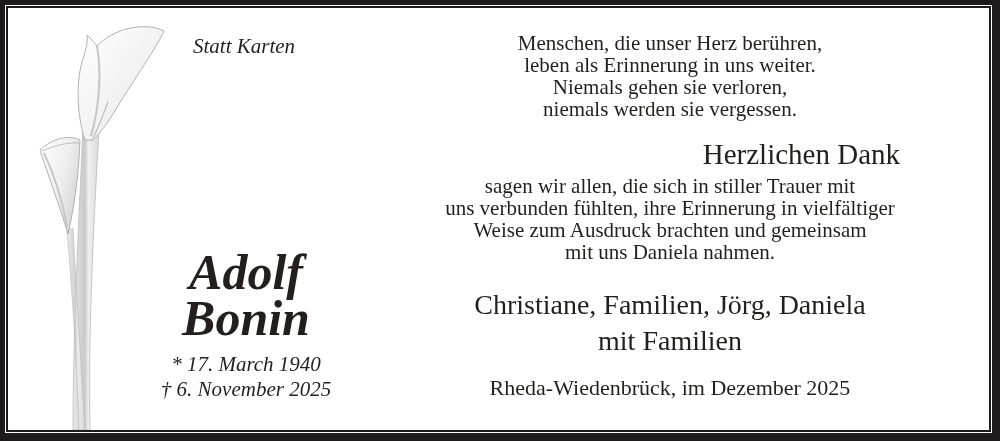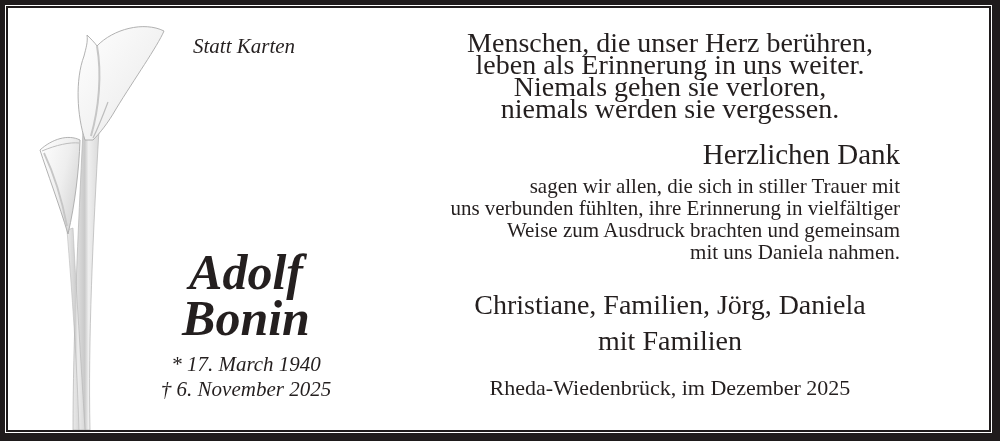--- a/index.html
+++ b/index.html
@@ -17,23 +17,23 @@
     box-sizing:border-box;
   }
   .frame-inner{
     position:absolute;left:6px;top:6px;right:9px;bottom:9px;z-index:5;pointer-events:none;
     border:2px solid #1f1b1c;box-sizing:border-box;
   }
   .lilies{position:absolute;left:12px;top:12px;width:165px;height:420px;z-index:1;}
   .txt{position:absolute;z-index:3;white-space:nowrap;}
   .statt{left:193px;top:34px;font-size:21px;line-height:24px;font-style:italic;}
   .col{position:absolute;left:440px;width:460px;text-align:center;z-index:3;}
-  .poem{top:32px;font-size:28px;line-height:22px;}
+  .poem{top:32px;font-size:21px;line-height:22px;}
   .thanks-heading{top:139px;font-size:29px;line-height:30px;text-align:right;}
-  .thanks{top:175px;font-size:21px;line-height:22px;text-align:right;}
+  .thanks{top:175px;font-size:21px;line-height:22px;}
   .family{top:287px;font-size:28px;line-height:36px;}
   .place{top:376px;font-size:22px;line-height:24px;}
   .namecol{position:absolute;left:128px;width:236px;text-align:center;z-index:3;font-style:italic;}
   .deceased-name{top:249px;font-size:50px;line-height:46px;font-weight:bold;}
   .dates{top:352px;font-size:21px;line-height:25px;}
 </style>
 </head>
 <body>
 
 <svg class="lilies" viewBox="0 0 165 420" aria-hidden="true">

